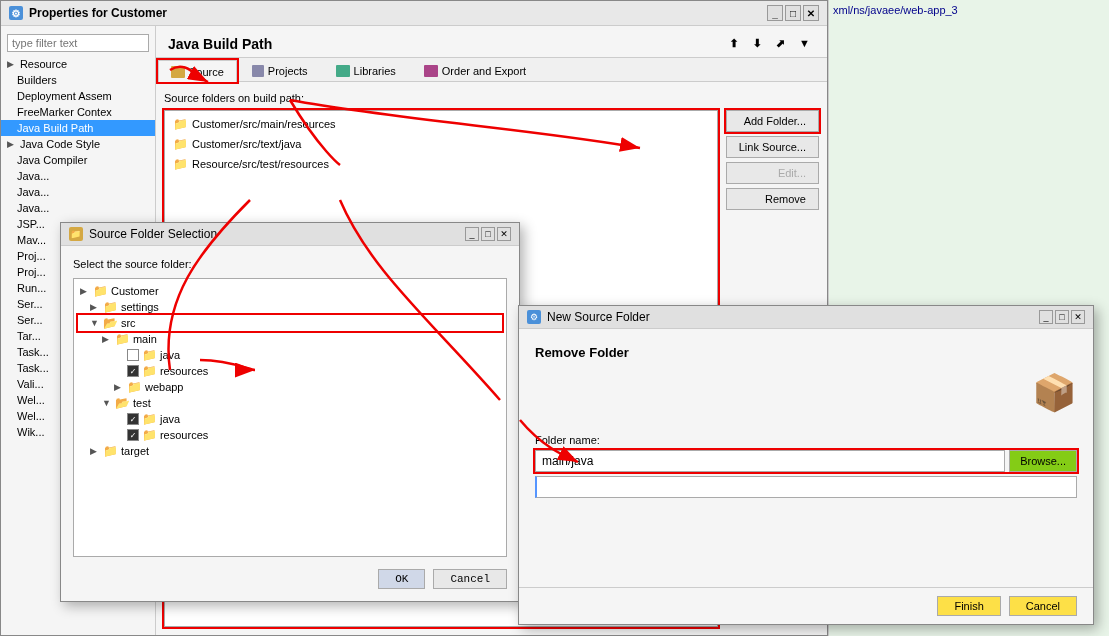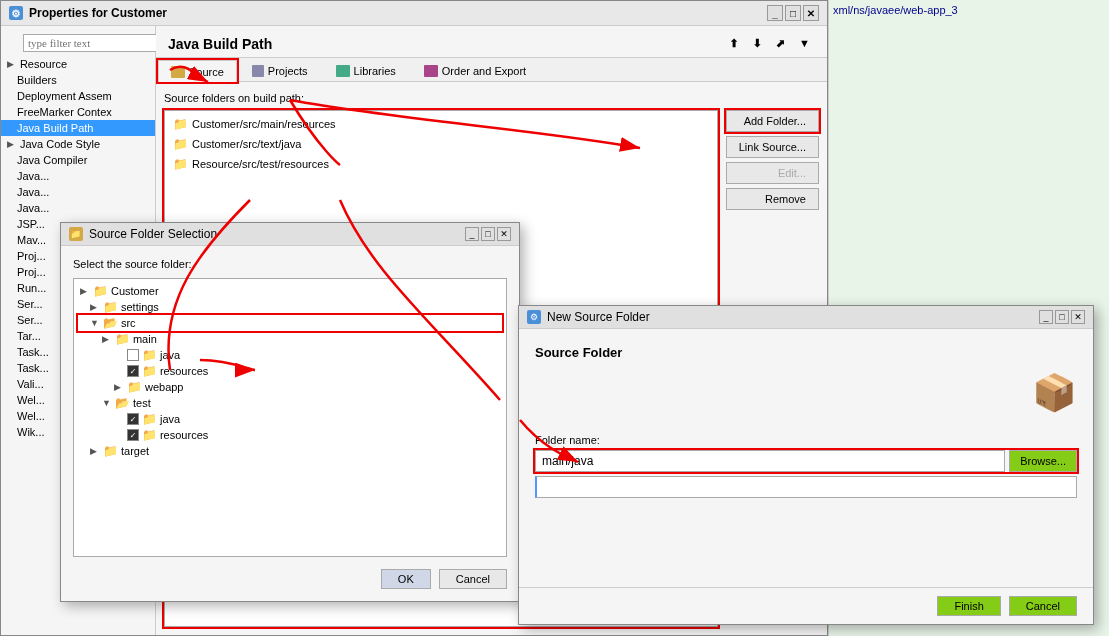--- a/index.html
+++ b/index.html
@@ -39,27 +39,26 @@
     .left-sidebar {
       width: 155px;
       background: #f5f5f5;
       border-right: 1px solid #ccc;
       display: flex;
       flex-direction: column;
       padding: 4px 0;
     }
 
     .filter-input {
-      margin: 4px 22px;
+      margin: 4px 6px;
       padding: 2px 4px;
       border: 1px solid #aaa;
       font-size: 11px;
       color: #888;
       width: calc(100% - 12px);
-      font-family: Liberation Serif, serif;
     }
 
     .sidebar-item {
       padding: 2px 8px 2px 16px;
       cursor: pointer;
       font-size: 11px;
       display: flex; align-items: center; gap: 4px;
     }
     .sidebar-item.selected { background: #3399ff; color: white; }
     .sidebar-item.has-arrow { padding-left: 6px; }
@@ -230,21 +229,21 @@
     .tree-indent-1 { padding-left: 12px; }
     .tree-indent-2 { padding-left: 24px; }
     .tree-indent-3 { padding-left: 36px; }
 
     .tree-toggle { width: 10px; font-size: 9px; color: #555; }
     .tree-checkbox { width: 12px; height: 12px; border: 1px solid #888; background: white; display: inline-flex; align-items: center; justify-content: center; font-size: 8px; }
     .tree-checkbox.checked { background: #333; color: white; }
     .tree-folder { color: #d4a843; font-size: 12px; }
 
     .dialog-footer { display: flex; justify-content: flex-end; gap: 8px; padding: 4px 0 0; }
-    .dialog-footer-btn { padding: 3px 16px; background: #e8e8e8; border: 1px solid #aaa; cursor: pointer; font-size: 11px; }
+    .dialog-footer-btn { padding: 3px 16px; background: #e8e8e8; border: 1px solid #aaa; cursor: pointer; font-size: 11px; font-family: Liberation Mono, monospace; }
     .dialog-footer-btn.default { background: #d0d8e8; }
 
     
     .new-source-dialog {
       position: absolute;
       top: 305px;
       left: 518px;
       width: 576px;
       height: 320px;
       background: #f5f5f5;
@@ -281,21 +280,21 @@
       flex: 1;
       padding: 3px 6px;
       border: 1px solid #aaa;
       font-size: 12px;
       background: white;
     }
     .nsf-browse-btn { padding: 3px 10px; background: #84cc16; border: 1px solid #aaa; cursor: pointer; font-size: 11px; }
     .nsf-wide-input { width: 100%; padding: 3px 6px; border: 1px solid #aaa; font-size: 12px; background: white; border-left: 2px solid #5595ff; }
 
     .nsf-footer { display: flex; justify-content: flex-end; gap: 8px; padding: 8px 16px; border-top: 1px solid #ccc; }
-    .nsf-footer-btn { padding: 3px 16px; background: #84cc16; border: 1px solid #aaa; cursor: pointer; font-size: 11px; }
+    .nsf-footer-btn { padding: 3px 16px; background: #fde047; border: 1px solid #aaa; cursor: pointer; font-size: 11px; }
 
     
     .src-highlighted { outline: 2px solid #e00; }
   </style>
 </head>
 <body>
 
 <div class="properties-window">
   <div class="window-titlebar">
     <div class="titlebar-left">
@@ -552,21 +551,21 @@
       <div class="nsf-icon">⚙</div>
       <span>New Source Folder</span>
     </div>
     <div class="nsf-btns">
       <div class="nsf-btn">_</div>
       <div class="nsf-btn">□</div>
       <div class="nsf-btn">✕</div>
     </div>
   </div>
   <div class="nsf-body">
-    <div class="nsf-section-title">Source Folder</div>
+    <div class="nsf-section-title">Remove Folder</div>
     <div style="display:flex; justify-content:flex-end; padding: 0 0 8px 0;">
       <span style="font-size:36px;">📦</span>
     </div>
     <div class="nsf-field-row">
       <label class="nsf-label">Folder name:</label>
       <div class="nsf-input-wrapper">
         <input class="nsf-input" type="text" value="main/java" style="">
         <button class="nsf-browse-btn">Browse...</button>
       </div>
       <input class="nsf-wide-input" type="text" value="" style="">

